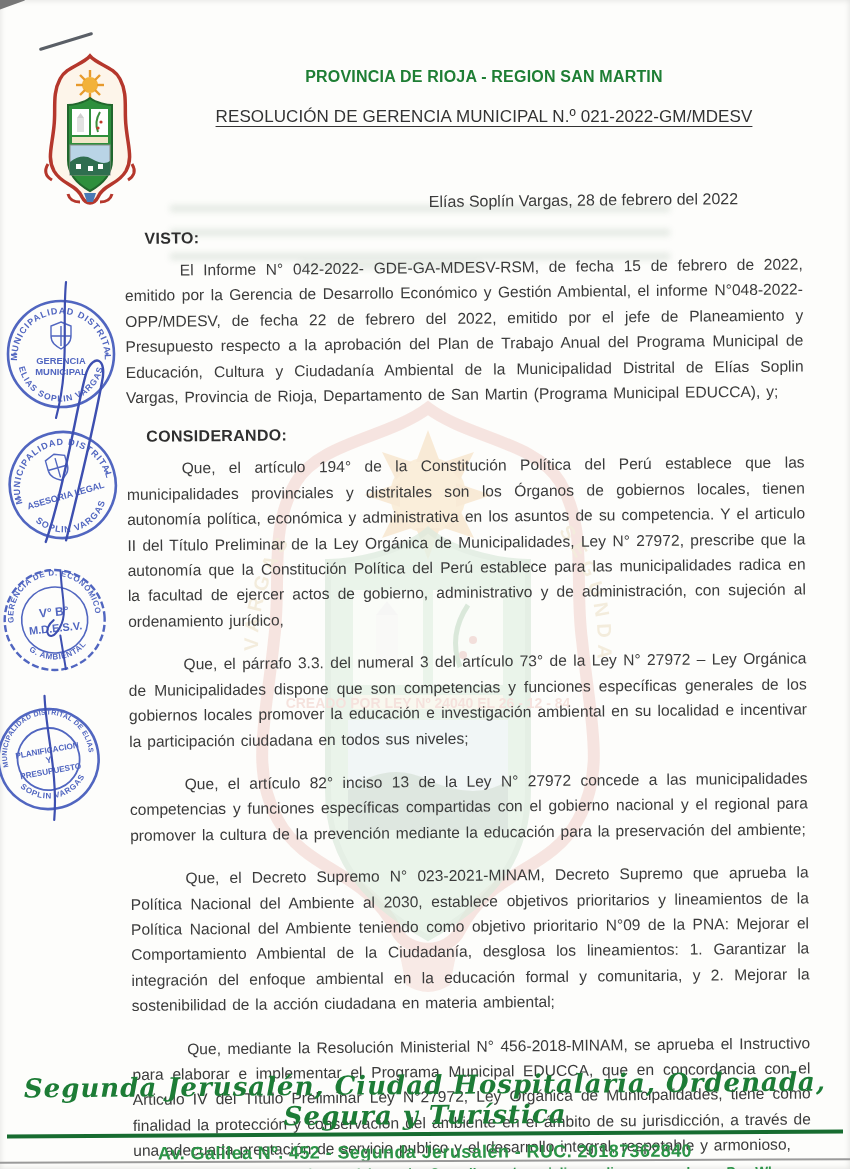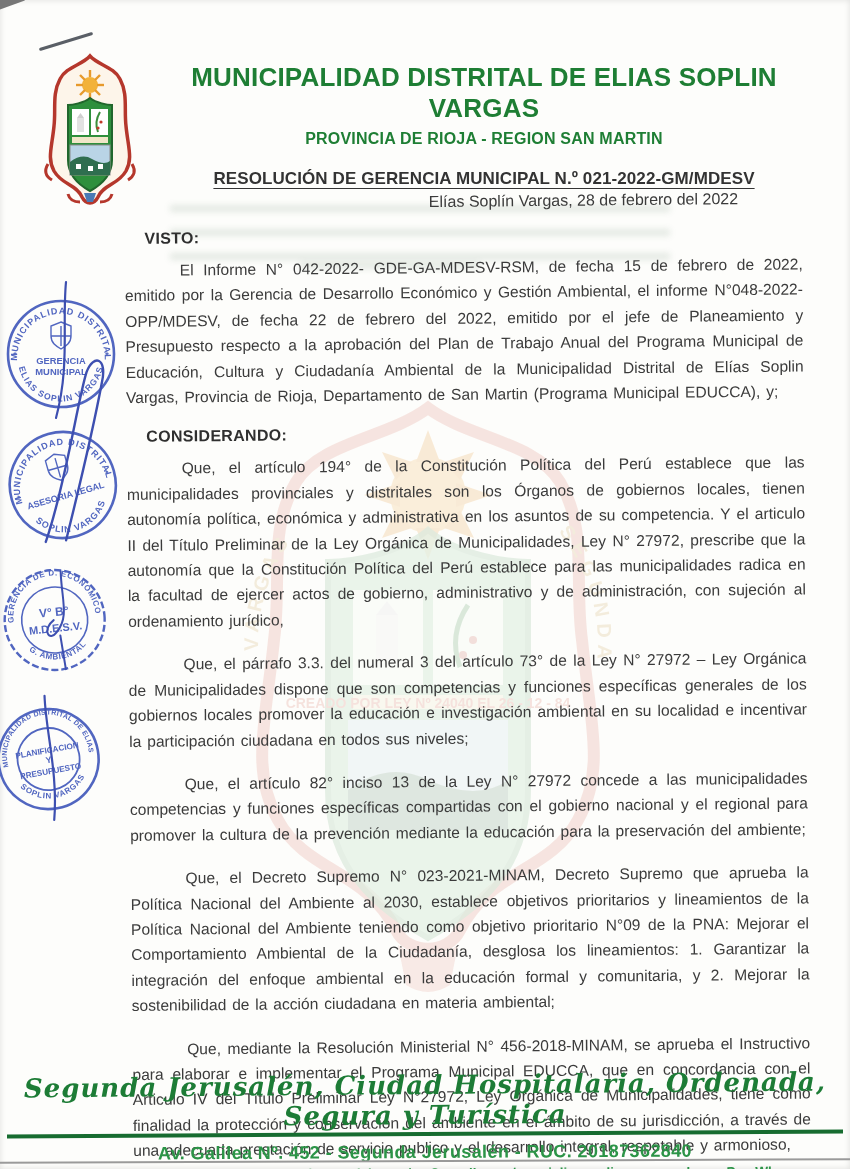--- a/index.html
+++ b/index.html
@@ -7,21 +7,21 @@
     position:relative;width:850px;height:1169px;margin:0 auto;
     background:#fdfdfb;overflow:hidden;
     font-family:"Liberation Sans",sans-serif;color:#3b3b3b;
     box-shadow:inset 0 0 6px rgba(0,0,0,.12);
   }
   
   .logo{position:absolute;left:38px;top:52px;width:104px;height:160px;z-index:3;}
   .header-text{position:absolute;left:150px;top:62px;width:668px;text-align:center;z-index:2;}
   .muni1{font-size:26px;font-weight:bold;color:#1e7e34;letter-spacing:.2px;line-height:31px;}
   .muni2{font-size:16px;font-weight:bold;color:#1e7e34;letter-spacing:.2px;line-height:29px;}
-  .res-title{margin-top:16px;font-size:17px;font-weight:bold;color:#333;
+  .res-title{margin-top:16px;font-size:17px;font-weight:normal;color:#333;
     text-decoration:underline;text-underline-offset:4px;letter-spacing:.1px;}
   
   .content{position:absolute;left:124px;top:196px;width:678px;z-index:2;
     transform:rotate(-0.55deg);transform-origin:left top;}
   .date-line{text-align:right;font-size:16px;padding-right:64px;margin-bottom:14px;}
   .sec-label{font-size:16px;font-weight:bold;margin:16px 0 4px 20px;color:#2f2f2f;letter-spacing:.3px;}
   .par{font-size:15.6px;line-height:25.4px;text-align:justify;margin:10px 0 18px 0;
     text-indent:55px;word-spacing:1.5px;}
   
   .watermark{position:absolute;left:168px;top:390px;width:520px;height:660px;z-index:1;opacity:.18;}
@@ -137,21 +137,20 @@
     <rect x="34" y="85" width="36" height="6" fill="#f0e6c8"></rect>
     <rect x="32" y="93" width="40" height="30" fill="#b9d4e6" stroke="#8a8a8a" stroke-width="1"></rect>
     <path d="M32,110 q12,-9 22,-3 q12,7 18,2 l0,14 -40,0 Z" fill="#2f6e4f"></path>
     <rect x="38" y="112" width="5" height="5" fill="#fff"></rect>
       <rect x="50" y="114" width="5" height="5" fill="#fff"></rect>
     <rect x="60" y="112" width="5" height="5" fill="#fff"></rect>
     <path d="M46,141 l12,0 -3,9 -6,0 Z" fill="#4a7ab5"></path>
   </svg>
 
   <div class="header-text">
-    <div class="muni1">MUNICIPALIDAD DISTRITAL DE ELIAS SOPLIN VARGAS</div>
     <div class="muni2">PROVINCIA DE RIOJA - REGION SAN MARTIN</div>
     <div class="res-title">RESOLUCIÓN DE GERENCIA MUNICIPAL N.º 021-2022-GM/MDESV</div>
   </div>
 
   <div class="content">
     <div class="date-line">Elías Soplín Vargas, 28 de febrero del 2022</div>
     <div class="sec-label">VISTO:</div>
     <p class="par">El Informe N° 042-2022- GDE-GA-MDESV-RSM, de fecha 15 de febrero de 2022, emitido por la Gerencia de Desarrollo Económico y Gestión Ambiental, el informe N°048-2022-OPP/MDESV, de fecha 22 de febrero del 2022, emitido por el jefe de Planeamiento y Presupuesto respecto a la aprobación del Plan de Trabajo Anual del Programa Municipal de Educación, Cultura y Ciudadanía Ambiental de la Municipalidad Distrital de Elías Soplin Vargas, Provincia de Rioja, Departamento de San Martin (Programa Municipal EDUCCA), y;</p>
     <div class="sec-label">CONSIDERANDO:</div>
     <p class="par">Que, el artículo 194° de la Constitución Política del Perú establece que las municipalidades provinciales y distritales son los Órganos de gobiernos locales, tienen autonomía política, económica y administrativa en los asuntos de su competencia. Y el articulo II del Título Preliminar de la Ley Orgánica de Municipalidades, Ley N° 27972, prescribe que la autonomía que la Constitución Política del Perú establece para las municipalidades radica en la facultad de ejercer actos de gobierno, administrativo y de administración, con sujeción al ordenamiento jurídico,</p>

